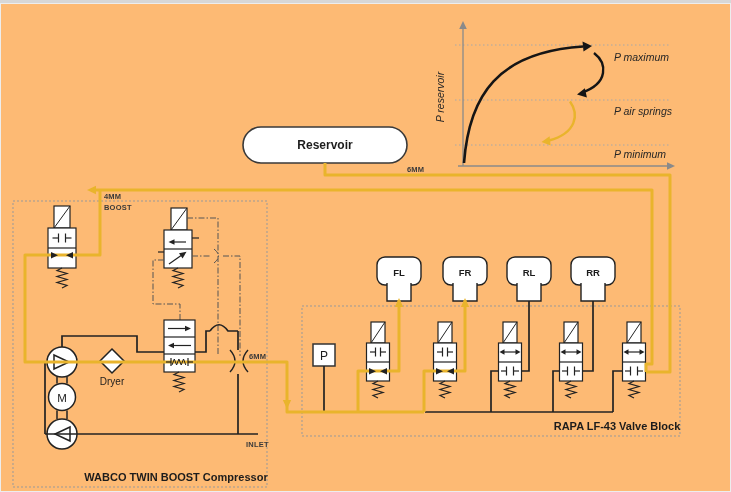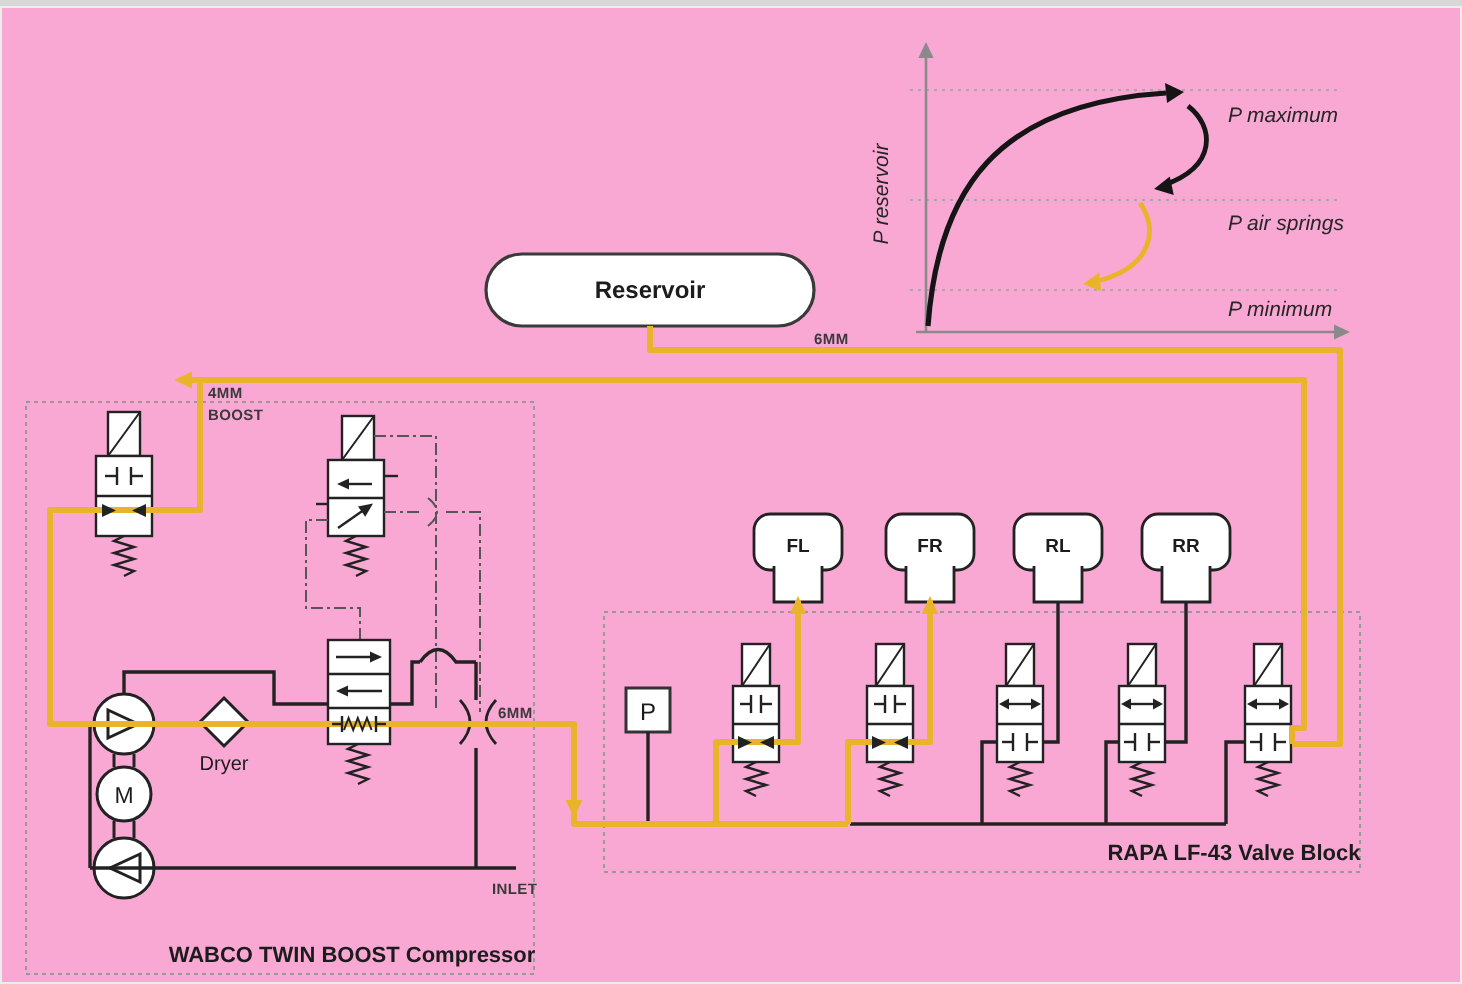--- a/index.html
+++ b/index.html
@@ -1,17 +1,17 @@
 <!DOCTYPE html>
 <html><head>
 <meta charset="utf-8">
 <style>
   html,body{margin:0;padding:0;background:#fff;}
   body{font-family:"Liberation Sans",sans-serif;}
-  .stage{position:relative;width:731px;height:492px;background:#f9a8d4;overflow:hidden;}
+  .stage{position:relative;width:731px;height:492px;background:#fdba74;overflow:hidden;}
   svg{display:block;}
   text{fill:#1c1c1c;}
   .t-bold{font-weight:bold;}
   .t-italic{font-style:italic;fill:#262626;}
   .t-small{font-size:7.5px;fill:#3a3a3a;font-weight:600;letter-spacing:.2px;}
   .yl{stroke:#E9B42C;}
   .yfill{fill:#E9B42C;}
   .dashbox{fill:none;stroke:#999;stroke-width:1;stroke-dasharray:2 2;}
   .pilot{fill:none;stroke:#555;stroke-width:1;stroke-dasharray:6 2 1.5 2;}
 </style>

